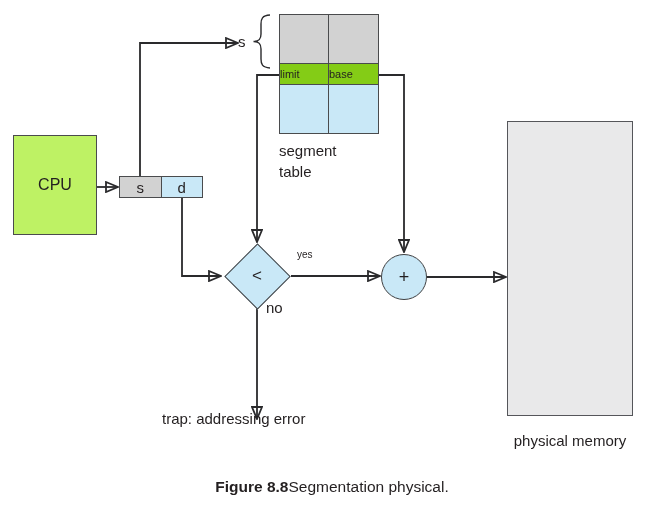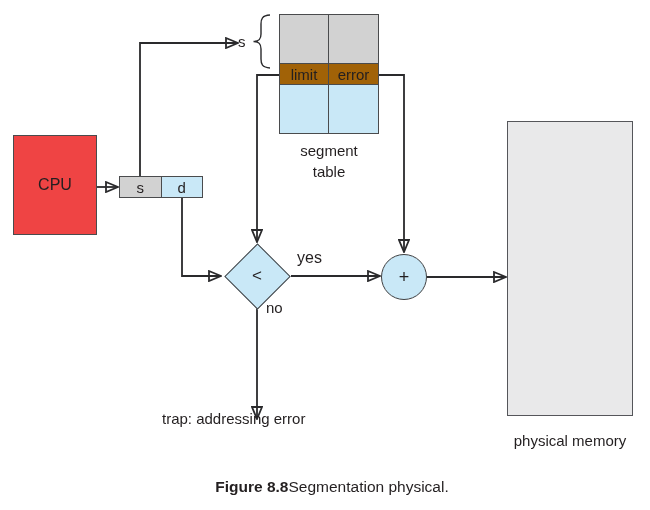--- a/index.html
+++ b/index.html
@@ -16,21 +16,21 @@
     overflow:hidden;
   }
   .abs{position:absolute;}
   svg.connectors{position:absolute;left:0;top:0;width:650px;height:510px;pointer-events:none;}
   svg.connectors path{fill:none;stroke:var(--line);stroke-width:1.8px;}
   svg.connectors path.thin{stroke-width:1.4px;}
 
   
   .cpu-box{
     left:13px;top:135px;width:84px;height:100px;box-sizing:border-box;
-    border:1.5px solid #4a4b4d;background:#ef4444;
+    border:1.5px solid #4a4b4d;background:#bef264;
     display:flex;align-items:center;justify-content:center;
     font-size:16px;
   }
 
   
   .register{
     left:119px;top:176px;width:84px;height:22px;box-sizing:border-box;
     border:1.5px solid #4a4b4d;display:flex;
   }
   .register .cell{
@@ -43,28 +43,28 @@
   
   .seg-table{
     left:279px;top:14px;width:100px;box-sizing:border-box;
     border:1.5px solid #4a4b4d;
     display:grid;grid-template-columns:1fr 1fr;grid-template-rows:49px 21px 48px;
   }
   .seg-table .cell{box-sizing:border-box;}
   .seg-table .col1{border-right:1.4px solid #4a4b4d;}
   .seg-table .rowtop{background:var(--gray-fill);border-bottom:1.4px solid #4a4b4d;}
   .seg-table .rowhdr{
-    background:#a16207;border-bottom:1.4px solid #4a4b4d;
-    display:flex;align-items:center;justify-content:center;
-    font-size:15px;line-height:1;
+    background:#84cc16;border-bottom:1.4px solid #4a4b4d;
+    display:flex;align-items:center;justify-content:flex-start;
+    font-size:11px;line-height:1;
   }
   .seg-table .rowblue{background:var(--blue-fill);}
 
   .seg-caption{
-    left:279px;top:140px;width:100px;text-align:center;
+    left:279px;top:140px;width:100px;text-align:left;
     font-size:15px;line-height:21px;white-space:pre-line;
   }
 
   .s-index-label{left:238px;top:34px;font-size:15px;line-height:1;}
 
   
   .diamond{
     left:233.5px;top:252.5px;width:47px;height:47px;box-sizing:border-box;
     background:var(--blue-fill);border:1.4px solid #3f4042;
     transform:rotate(45deg);
@@ -75,21 +75,21 @@
   }
 
   
   .adder{
     left:381px;top:254px;width:46px;height:46px;box-sizing:border-box;
     background:var(--blue-fill);border:1.4px solid #3f4042;border-radius:50%;
     display:flex;align-items:center;justify-content:center;
     font-size:18px;line-height:1;
   }
 
-  .yes-label{left:297px;top:250px;font-size:16px;line-height:1;}
+  .yes-label{left:297px;top:250px;font-size:10px;line-height:1;}
   .no-label{left:266px;top:300px;font-size:15px;line-height:1;}
 
   .trap-label{left:162px;top:411px;font-size:15px;line-height:1;}
 
   
   .memory-box{
     left:507px;top:121px;width:126px;height:295px;box-sizing:border-box;
     background:var(--memory-fill);border:1.5px solid #55565a;
   }
   .memory-label{left:485px;top:433px;width:170px;text-align:center;font-size:15px;line-height:1;}
@@ -136,21 +136,21 @@
 
   <div class="abs s-index-label">s</div>
 
   <div class="abs seg-table">
     <div class="cell rowtop col1"></div>
     <div class="cell rowtop"></div>
     <div class="cell rowhdr col1">
       <span>limit</span>
     </div>
     <div class="cell rowhdr">
-      <span>error</span>
+      <span>base</span>
     </div>
     <div class="cell rowblue col1"></div>
     <div class="cell rowblue"></div>
   </div>
 
   <div class="abs seg-caption">segment
 table</div>
 
   <div class="abs diamond"></div>
   <div class="abs diamond-label">&lt;</div>

